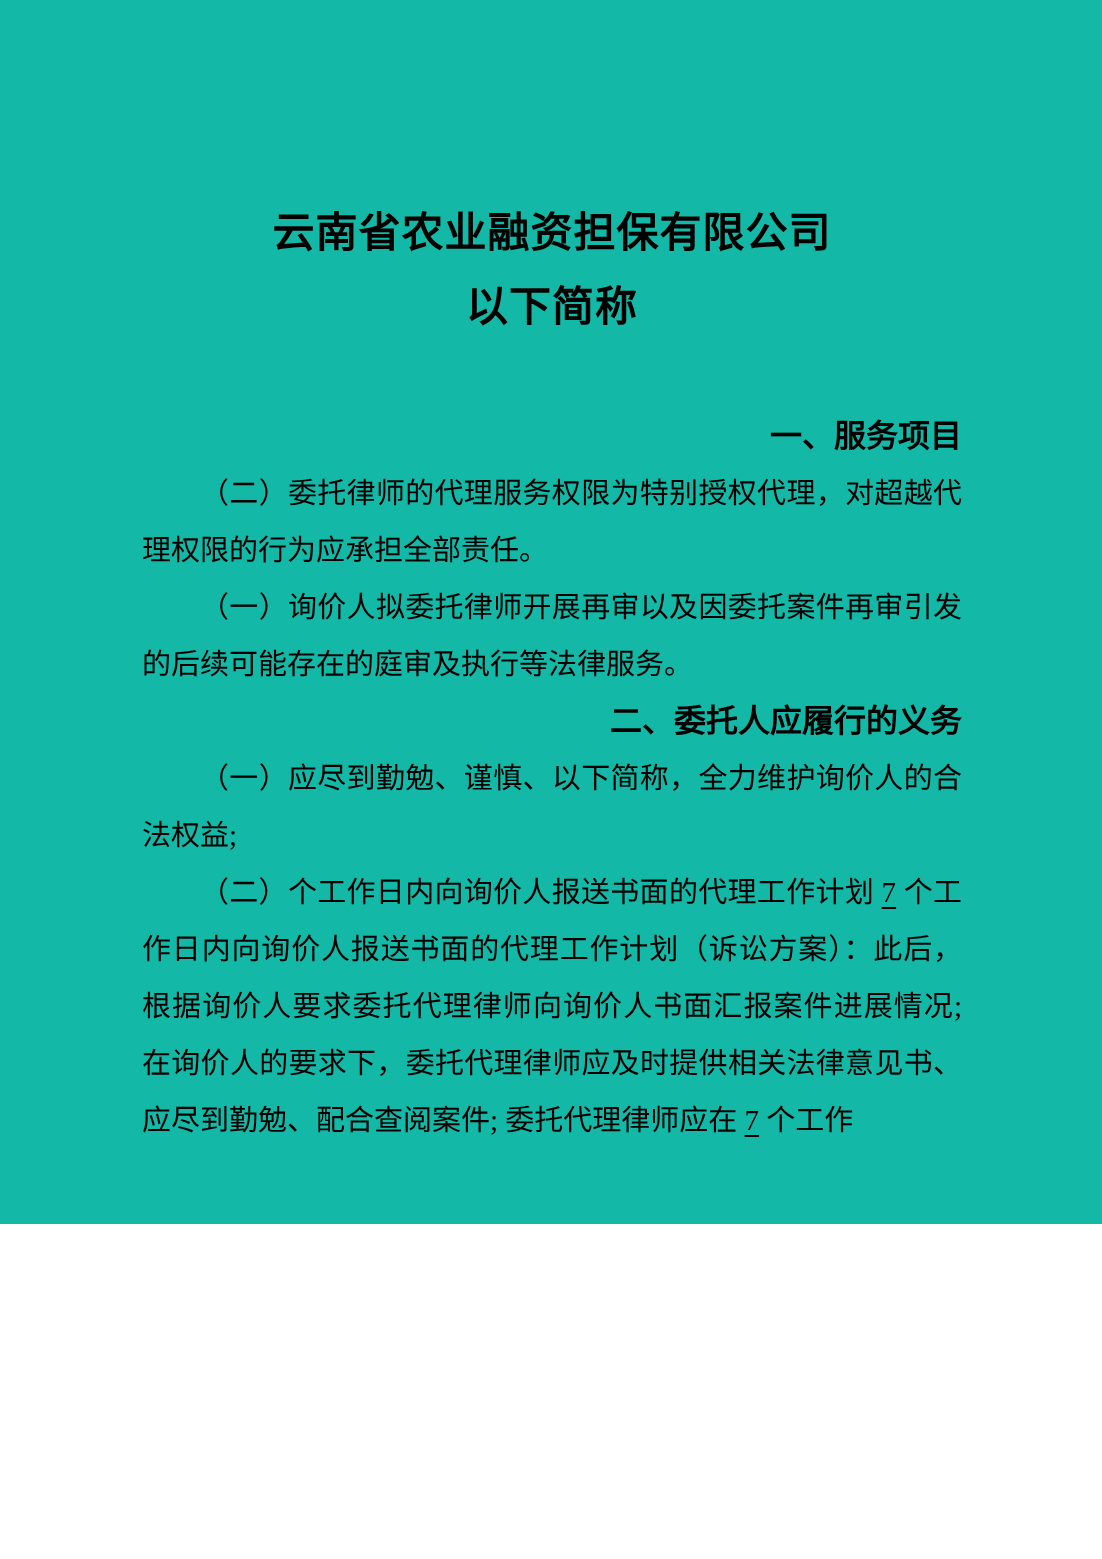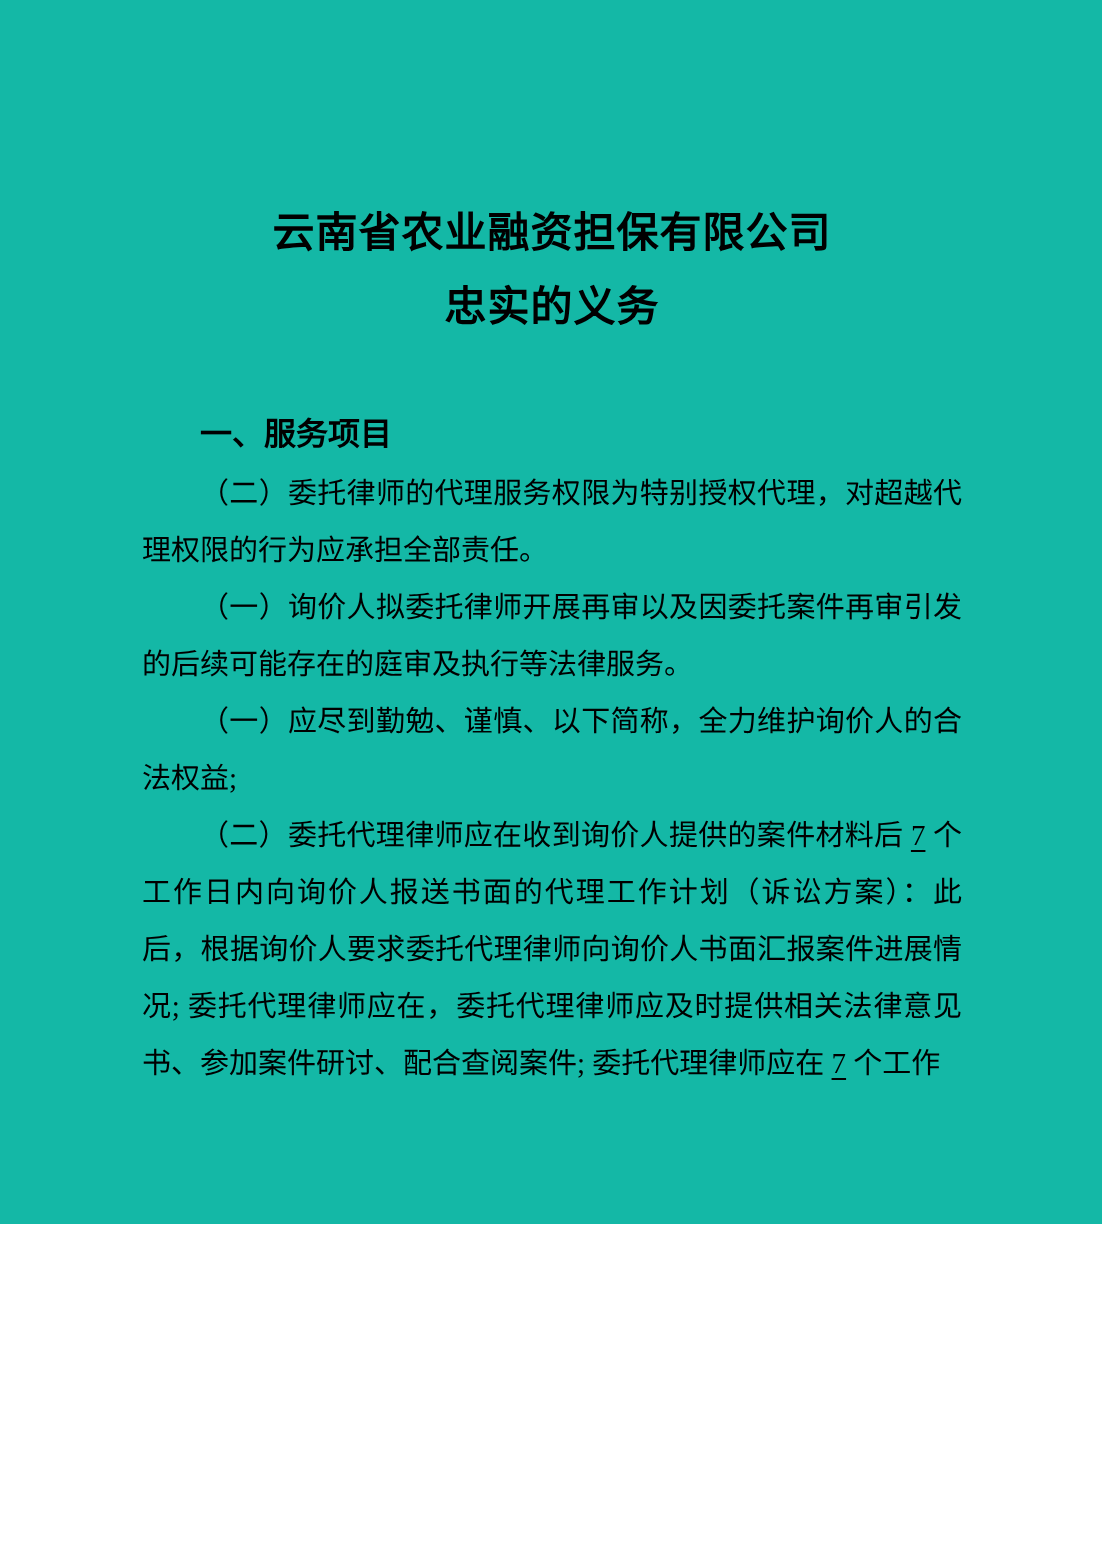--- a/index.html
+++ b/index.html
@@ -36,25 +36,25 @@
     line-height: 57px;
     text-align: justify;
   }
   .para {
     margin: 0;
     text-indent: 58px;
   }
   .sec-heading {
     margin: 0;
     padding-left: 58px;
-    font-family: Liberation Mono, monospace;
+    font-family: Liberation Serif, serif;
     font-weight: 700;
     font-size: 32px;
     line-height: 57px;
-    text-align: left;
+    text-align: right;
   }
   .u {
     text-decoration: underline;
     text-underline-offset: 5px;
   }
   .page-number {
     position: absolute;
     top: 1436px;
     left: 0;
     width: 100%;
@@ -66,33 +66,34 @@
   }
 </style>
 </head>
 <body>
 
 <div class="page">
   <div class="content">
 
     <h1 class="doc-title doc-title-1">云南省农业融资担保有限公司</h1>
 
-    <h1 class="doc-title doc-title-2">忠实的义务</h1>
+    <h1 class="doc-title doc-title-2">以下简称</h1>
 
     <div class="doc-body">
 
 
       <h2 class="sec-heading">一、服务项目</h2>
 
       <p class="para">（二）委托律师的代理服务权限为特别授权代理，对超越代理权限的行为应承担全部责任。</p>
 
       <p class="para">（一）询价人拟委托律师开展再审以及因委托案件再审引发的后续可能存在的庭审及执行等法律服务。</p>
 
+      <h2 class="sec-heading">二、委托人应履行的义务</h2>
 
       <p class="para">（一）应尽到勤勉、谨慎、以下简称，全力维护询价人的合法权益;</p>
 
-      <p class="para"><span>（二）委托代理律师应在收到询价人提供的案件材料后 </span><span class="u">7</span><span> 个工作日内向询价人报送书面的代理工作计划（诉讼方案）：此后，根据询价人要求委托代理律师向询价人书面汇报案件进展情况; 委托代理律师应在，委托代理律师应及时提供相关法律意见书、参加案件研讨、配合查阅案件; 委托代理律师应在 </span><span class="u">7</span><span> 个工作</span></p>
+      <p class="para"><span>（二）个工作日内向询价人报送书面的代理工作计划 </span><span class="u">7</span><span> 个工作日内向询价人报送书面的代理工作计划（诉讼方案）：此后，根据询价人要求委托代理律师向询价人书面汇报案件进展情况; 在询价人的要求下，委托代理律师应及时提供相关法律意见书、应尽到勤勉、配合查阅案件; 委托代理律师应在 </span><span class="u">7</span><span> 个工作</span></p>
 
     </div>
   </div>
 
   <div class="page-number">1</div>
 </div>
 
 </body></html>

